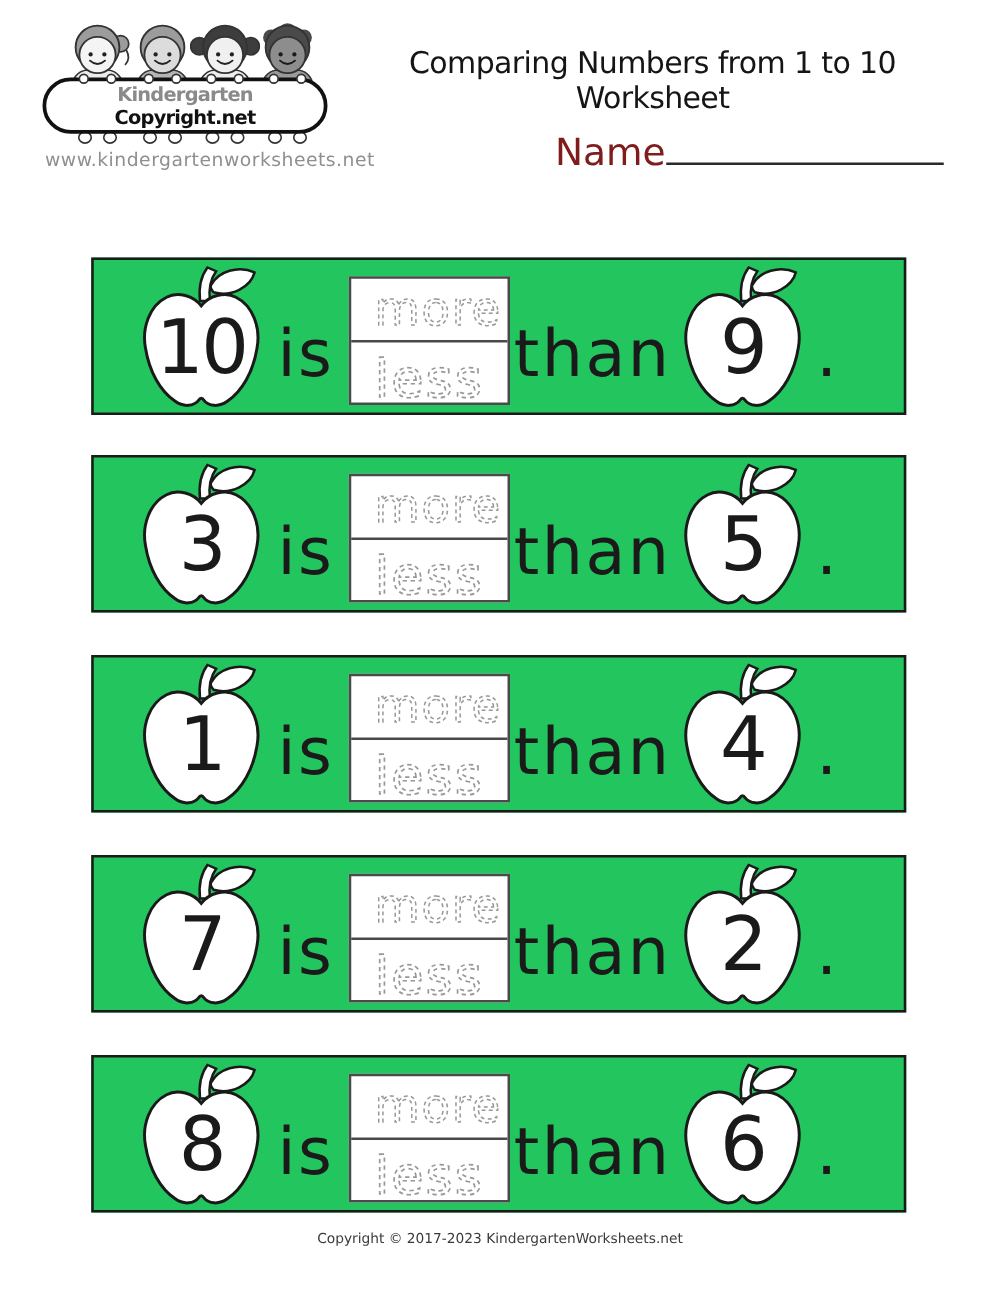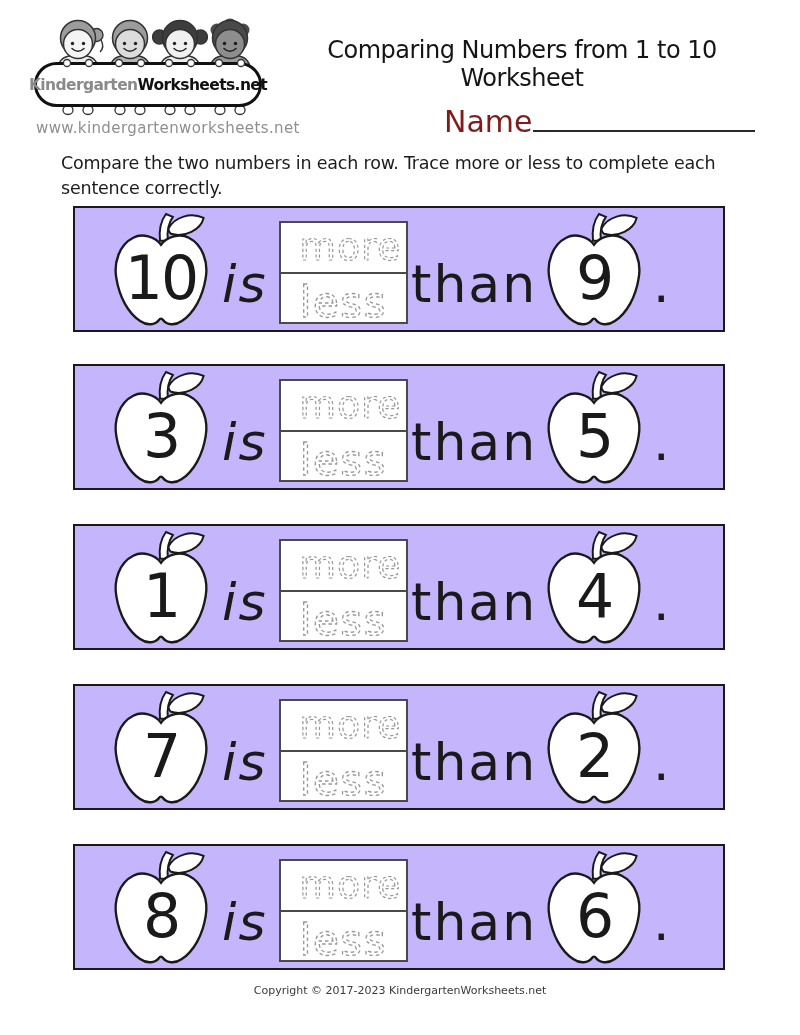--- a/index.html
+++ b/index.html
@@ -6,47 +6,47 @@
   .page{position:relative;width:800px;height:1035px;background:#ffffff;overflow:hidden;
         font-family:"DejaVu Sans",sans-serif;color:#1a1a1a;}
 
   
   .logo{position:absolute;left:34px;top:16px;width:232px;height:122px;}
   .kid{position:absolute;top:0;width:56px;height:56px;z-index:1;}
   .kid1{left:16px}.kid2{left:68px}.kid3{left:118px}.kid4{left:168px}
   .banner{position:absolute;left:0;top:46px;width:228px;height:45px;box-sizing:border-box;
           background:#fff;border:3px solid #111;border-radius:24px;z-index:2;
           display:flex;align-items:center;justify-content:center;
-          font-weight:bold;font-size:15.5px;letter-spacing:-0.6px;white-space:nowrap;}
+          font-weight:bold;font-size:15.5px;letter-spacing:-0.6px;white-space:nowrap;flex-direction:column;}
   .brand-gray{color:#8a8a8a;}
   .brand-black{color:#111;}
   .hands{position:absolute;left:0;top:41px;z-index:3;}
   .feet{position:absolute;left:0;top:86px;z-index:1;}
   .site-url{position:absolute;left:2px;top:103px;font-size:15px;color:#8f8f8f;letter-spacing:0.4px;white-space:nowrap;}
 
   
   .title{position:absolute;left:272px;top:36px;width:500px;text-align:center;
          font-size:24px;letter-spacing:-0.5px;color:#151515;}
   .name-row{position:absolute;left:444px;top:100px;font-size:30px;color:#7f1d1d;white-space:nowrap;}
   .name-underline{display:inline-block;width:222px;height:30px;border-bottom:2.5px solid #2a2a2a;}
 
   .instructions{position:absolute;left:61px;top:151px;width:710px;
                 font-size:17.5px;line-height:1.42;letter-spacing:-0.2px;color:#1c1c1c;}
 
   
   .row{position:absolute;left:73px;width:652px;height:126px;box-sizing:border-box;
-       border:2px solid #1a1a1a;background:#c4b5fd;}
+       border:2px solid #1a1a1a;background:#22c55e;}
   .apple-wrap{position:absolute;width:100px;height:116px;}
   .apple-left{left:36px;top:3px;}
   .apple-right{left:469px;top:3px;}
   .apple-svg{display:block;width:100%;height:100%;}
   .apple-num{position:absolute;left:0;right:0;top:37px;text-align:center;
              font-size:60px;line-height:1;letter-spacing:-2px;color:#1a1a1a;}
   .word{position:absolute;top:50px;font-size:52px;line-height:1;letter-spacing:2px;color:#1a1a1a;}
-  .word-is{left:147px;font-style:italic;}
+  .word-is{left:147px;}
   .word-than{left:336px;}
   .period{position:absolute;left:578px;top:50px;font-size:52px;line-height:1;color:#1a1a1a;}
   .trace-box{position:absolute;left:204px;top:13px;width:129px;height:103px;box-sizing:border-box;
              border:2px solid #4a4a4a;background:#fff;display:flex;flex-direction:column;}
   .trace-cell{flex:1;position:relative;}
   .trace-cell:first-child{border-bottom:2px solid #4a4a4a;padding-left:14px;}
   .trace-cell svg{display:block;width:100%;height:100%;}
   .trace-text{font-family:"DejaVu Sans",sans-serif;}
 
   
@@ -119,21 +119,21 @@
           <circle cx="107" cy="6" r="3.5"></circle>
         <circle cx="135" cy="6" r="3.5"></circle>
           <circle cx="157" cy="6" r="3.5"></circle>
         <circle cx="185" cy="6" r="3.5"></circle>
           <circle cx="207" cy="6" r="3.5"></circle>
       </g>
     </svg>
 
     <div class="banner">
       <span class="brand-gray">Kindergarten</span>
-        <span class="brand-black">Worksheets.net</span>
+        <span class="brand-black">Copyright.net</span>
     </div>
 
     <svg class="feet" width="230" height="16" viewBox="0 0 230 16">
       <g fill="#fff" stroke="#333" stroke-width="1.3">
         <ellipse cx="34" cy="8" rx="5" ry="4.5"></ellipse>
           <ellipse cx="54" cy="8" rx="5" ry="4.5"></ellipse>
         <ellipse cx="86" cy="8" rx="5" ry="4.5"></ellipse>
           <ellipse cx="106" cy="8" rx="5" ry="4.5"></ellipse>
         <ellipse cx="136" cy="8" rx="5" ry="4.5"></ellipse>
           <ellipse cx="156" cy="8" rx="5" ry="4.5"></ellipse>
@@ -144,24 +144,20 @@
 
     <div class="site-url">www.kindergartenworksheets.net</div>
   </div>
 
   <div class="title">Comparing Numbers from 1 to 10 Worksheet</div>
 
   <div class="name-row">
     <span>Name</span><span class="name-underline"></span>
   </div>
 
-  <div class="instructions">
-    <div>Compare the two numbers in each row. Trace more or less to complete each</div>
-    <div>sentence correctly.</div>
-  </div>
 
   <div class="row" style="top:206px">
     <div class="apple-wrap apple-left">
       <svg class="apple-svg" viewBox="0 0 100 117">
           <use href="#apple-shape"></use>
         </svg>
       <span class="apple-num">10</span>
     </div>
     <span class="word word-is">is</span>
     <div class="trace-box">

